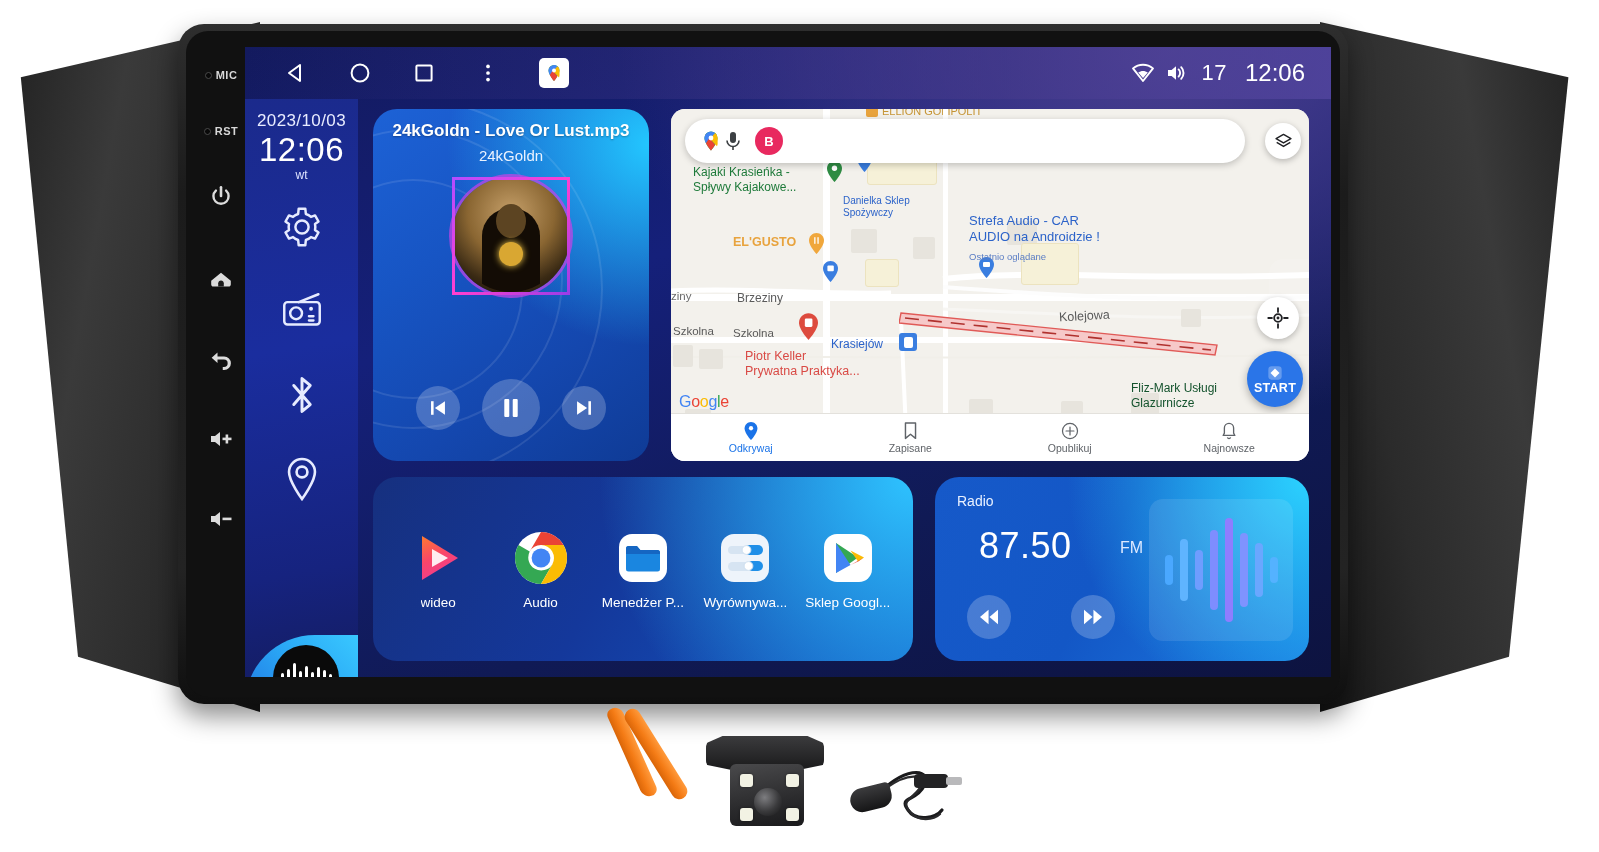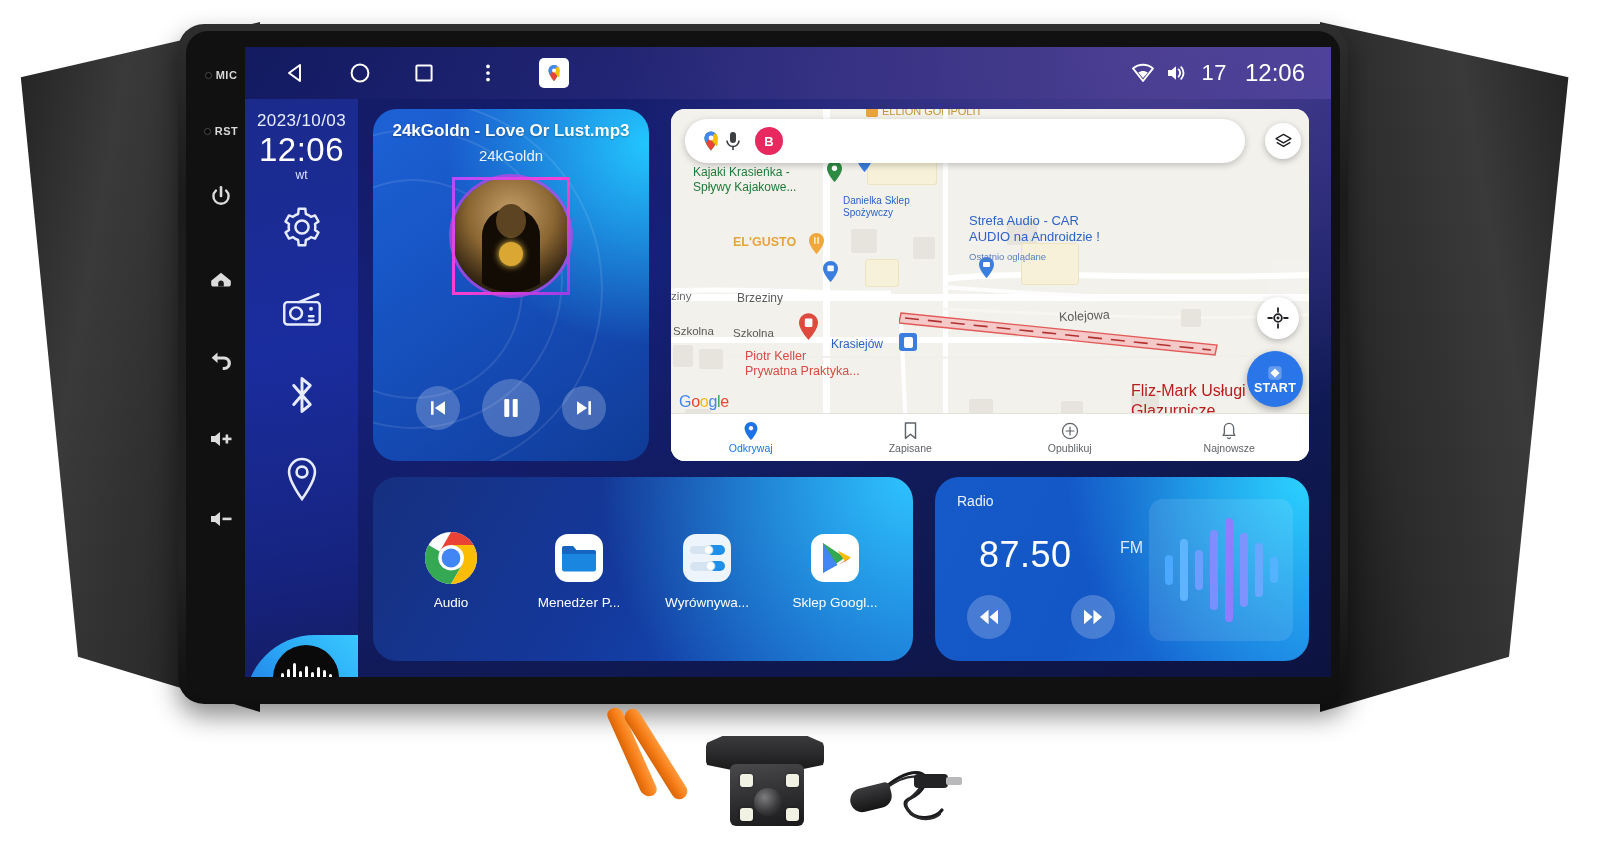--- a/index.html
+++ b/index.html
@@ -202,21 +202,21 @@
   .app .nm { color:#fff; font-size: 13.5px; white-space:nowrap; overflow:hidden; text-overflow:ellipsis; max-width: 96px; text-align:center; }
 
   
   #radio-card {
     left: 562px; top: 378px; width: 374px; height: 184px;
     background:
       radial-gradient(circle at 100% 0%, #2bd2ff 0%, rgba(43,210,255,0) 58%),
       linear-gradient(115deg,#1659c9 0%,#1357c6 45%,#1b7ae0 100%);
   }
   .radio-lbl { position:absolute; left:22px; top:16px; color:#e9f1ff; font-size:14px; }
-  .radio-freq { position:absolute; left:44px; top:57px; color:#fff; font-size:36px; font-weight:500; letter-spacing:.5px; }
+  .radio-freq { position:absolute; left:44px; top:48px; color:#fff; font-size:36px; font-weight:500; letter-spacing:.5px; }
   .radio-fm { position:absolute; left:185px; top:62px; color:#dce9ff; font-size:16px; }
   .radio-ctrls { position:absolute; left:32px; bottom: 22px; display:flex; gap: 60px; }
   .rctl { width: 44px; height: 44px; border-radius:50%; background: rgba(255,255,255,0.22); display:flex; align-items:center; justify-content:center; cursor:pointer; }
   .radio-viz {
     position:absolute; right: 16px; top: 22px; width: 144px; height: 142px;
     border-radius: 14px; background: rgba(255,255,255,0.10);
     display:flex; align-items:center; justify-content:center; gap: 7px;
   }
   .rvb { width: 8px; border-radius: 5px; }
 
@@ -519,21 +519,21 @@
           <div class="map-label" style="left:298px;top:142px;color:#5a7dc4;font-size:9.5px;">Ostatnio oglądane</div>
           <div class="map-label" style="left:62px;top:126px;color:#e8a33d;font-size:12.5px;font-weight:bold;">EL'GUSTO</div>
           <div class="map-label" style="left:0px;top:180px;color:#6b6b6b;">ziny</div>
           <div class="map-label" style="left:66px;top:182px;color:#5a5a5a;font-size:12px;">Brzeziny</div>
           <div class="map-label" style="left:2px;top:215px;color:#5a5a5a;">Szkolna</div>
           <div class="map-label" style="left:62px;top:217px;color:#5a5a5a;">Szkolna</div>
           <div class="map-label" style="left:74px;top:240px;color:#d94a45;font-size:12.5px;">Piotr Keller
 Prywatna Praktyka...</div>
           <div class="map-label" style="left:160px;top:228px;color:#2c63c9;font-size:12px;">Krasiejów</div>
           <div class="map-label" style="left:388px;top:200px;color:#5a5a5a;font-size:12.5px;transform:rotate(-3deg);">Kolejowa</div>
-          <div class="map-label" style="left:460px;top:272px;color:#b91c1c;font-size:16px;">Fliz-Mark Usługi
+          <div class="map-label" style="left:460px;top:272px;color:#14532d;font-size:12px;">Fliz-Mark Usługi
 Glazurnicze</div>
 
           <div style="position:absolute;left:8px;top:284px;font-size:16px;font-weight:500;letter-spacing:-.3px;">
             <span style="color:#4285f4;">G</span><span style="color:#ea4335;">o</span><span style="color:#fbbc04;">o</span><span style="color:#4285f4;">g</span><span style="color:#34a853;">l</span><span style="color:#ea4335;">e</span>
           </div>
         </div>
 
         <div class="map-searchbar">
           <svg width="24" height="24" viewBox="0 0 24 24">
             <path d="M12 2.4a6.6 6.6 0 0 0-6.6 6.6c0 4.9 6.6 12.6 6.6 12.6S18.6 13.9 18.6 9A6.6 6.6 0 0 0 12 2.4z" fill="#34a853"></path>
@@ -599,20 +599,36 @@
               <path d="M7.2 17.2a1.9 1.9 0 0 0 3.6 0" stroke="#5f6368" stroke-width="1.5" fill="none"></path>
             </svg>
             <span class="lbl">Najnowsze</span>
           </div>
         </div>
       </div>
 
       <div class="card" id="apps-card">
         <div class="apps-row">
 
+          <div class="app">
+            <div class="ic">
+              <svg width="56" height="56" viewBox="0 0 56 56">
+                <defs>
+                    <linearGradient id="gvid" x1="0" y1="0" x2="0.4" y2="1">
+                  <stop offset="0%" stop-color="#ff7a2f"></stop>
+                      <stop offset="55%" stop-color="#f9456a"></stop>
+                      <stop offset="100%" stop-color="#ef3d8f"></stop>
+                </linearGradient>
+                  </defs>
+                <path d="M12 6 L48 28 L12 50 Z" fill="url(#gvid)" stroke="none"></path>
+                <path d="M22 19 L38 28 L22 37 Z" fill="#ffffff" opacity="0.9"></path>
+              </svg>
+            </div>
+            <div class="nm">wideo</div>
+          </div>
 
           <div class="app">
             <div class="ic">
               <svg width="56" height="56" viewBox="0 0 56 56">
                 <circle cx="28" cy="28" r="26" fill="#ffffff"></circle>
                 <path d="M28 2a26 26 0 0 1 22.5 13H28a13 13 0 0 0-11.3 6.6z" fill="#ea4335"></path>
                 <path d="M5.5 15A26 26 0 0 0 28 54l11.3-19.6A13 13 0 0 1 16.7 21.6z" fill="#34a853"></path>
                 <path d="M50.5 15a26 26 0 0 1-22.5 39l11.3-19.6A13 13 0 0 0 28 15z" fill="#fbbc04"></path>
                 <circle cx="28" cy="28" r="11.6" fill="#ffffff"></circle>
                 <circle cx="28" cy="28" r="9.4" fill="#4285f4"></circle>

